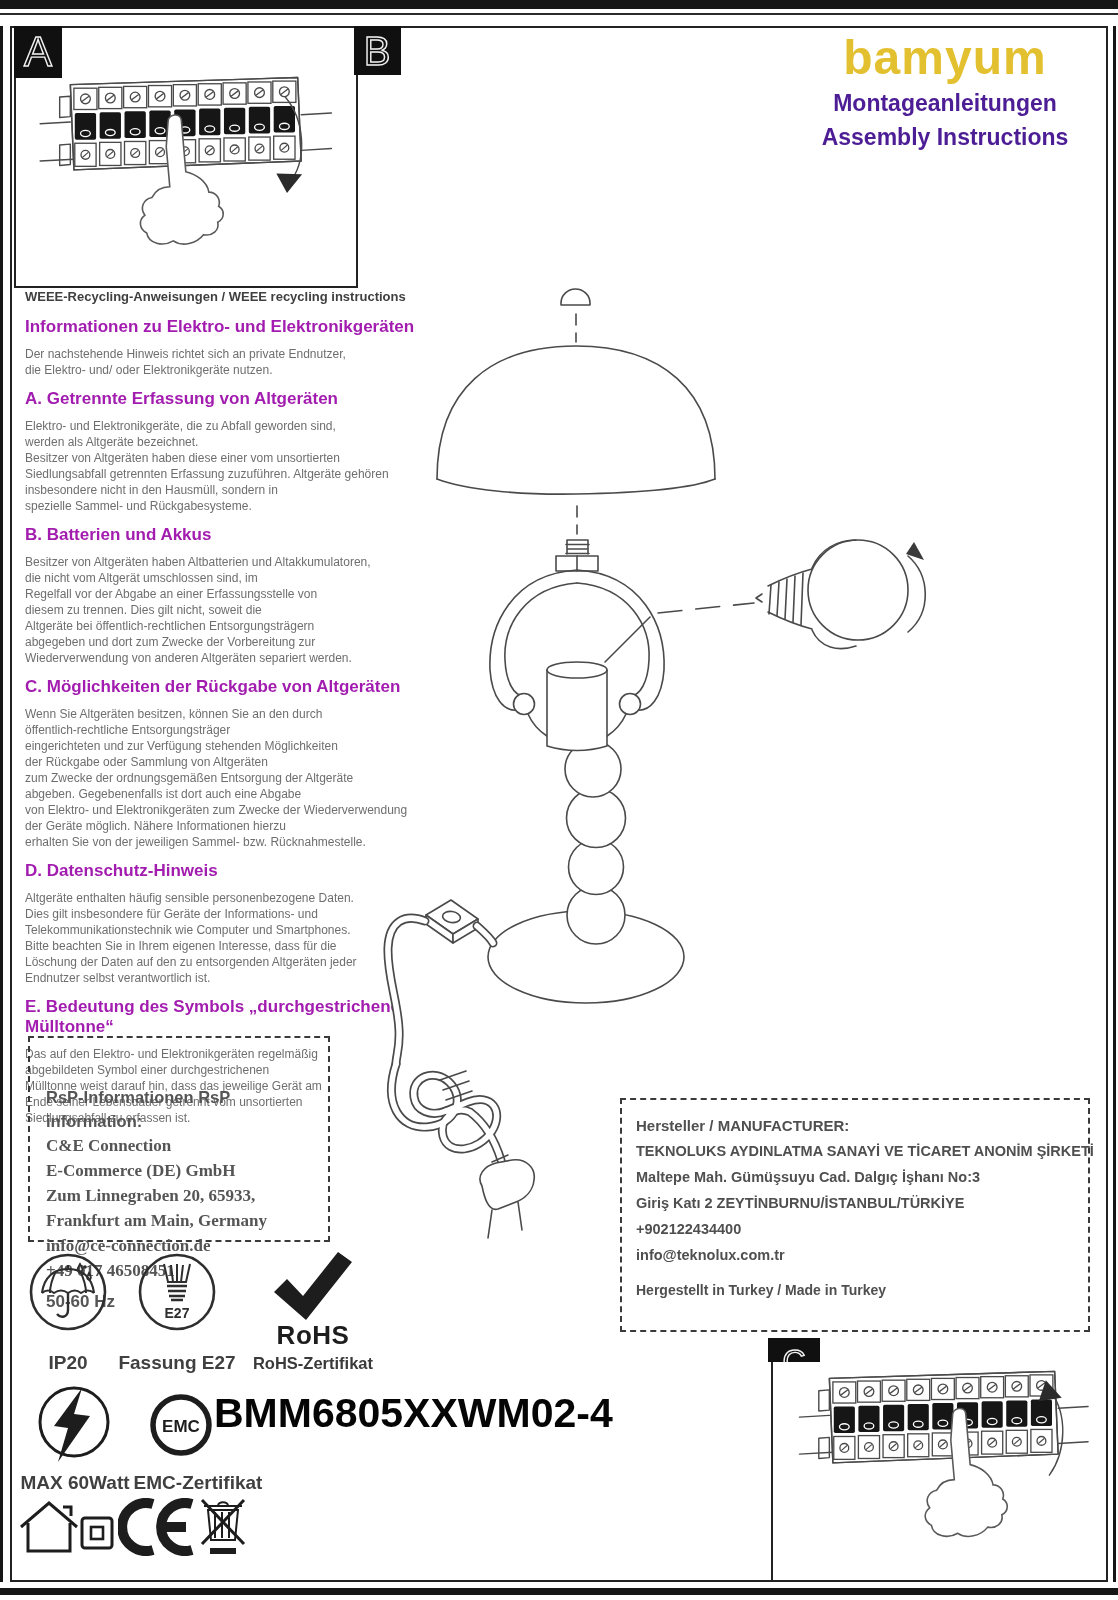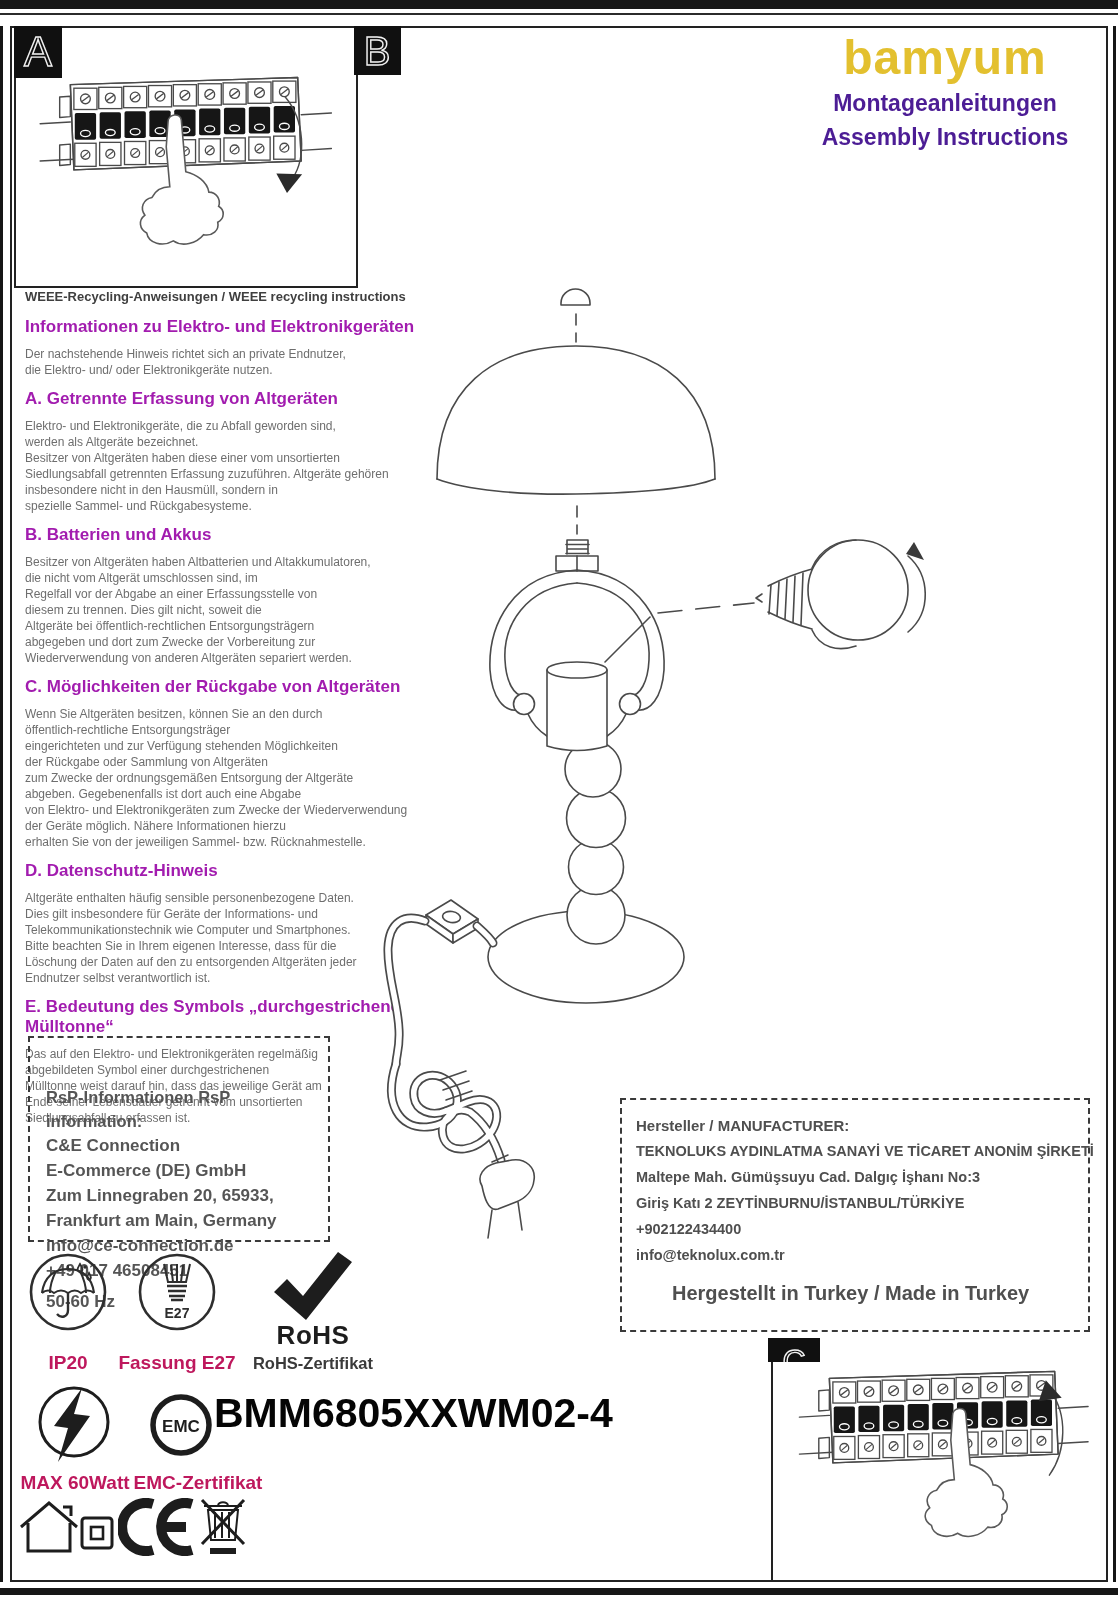--- a/index.html
+++ b/index.html
@@ -32,31 +32,31 @@
   .weee{left:25px;top:289px;width:432px;color:#6e6e6e;}
   .weee-title{font-size:13px;font-weight:700;color:#3f3f3f;margin:0 0 13px 0;}
   .weee h4{font-size:17px;font-weight:700;color:#a21caf;margin:11px 0 9px 0;}
   .weee p{font-size:12px;line-height:16px;margin:0;white-space:pre-line;}
   .weee-footer{font-size:12px;margin-top:11px;}
 
   
   .rsp-box{left:28px;top:1036px;width:302px;height:206px;border:2.5px dashed #3a3a3a;
            box-sizing:border-box;padding:12px 16px;color:#555;}
   .rsp-title{font-size:16.5px;font-weight:700;line-height:24px;margin-top:35px;}
-  .rsp-line{font-size:17px;font-weight:600;line-height:25px;}
+  .rsp-line{font-size:17px;font-weight:600;line-height:25px;font-family:Liberation Serif, serif;}
   .rsp-freq{font-size:17px;font-weight:600;margin-top:9px;}
 
   .mfr-box{left:620px;top:1098px;width:470px;height:234px;border:2.5px dashed #3a3a3a;
            box-sizing:border-box;padding:14px 12px 14px 14px;color:#4f4f4f;}
   .mfr-title{font-size:15px;font-weight:700;line-height:24px;}
   .mfr-line{font-size:14.5px;font-weight:600;line-height:26px;white-space:nowrap;}
-  .mfr-made{font-size:20px;font-weight:700;margin-top:14px;margin-left:36px;}
-
-  
-  .cert-label{font-size:19px;font-weight:700;color:#be185d;text-align:center;}
+  .mfr-made{font-size:14px;font-weight:700;margin-top:14px;}
+
+  
+  .cert-label{font-size:19px;font-weight:700;color:#404040;text-align:center;}
   .rohs-name{font-size:26px;font-weight:800;color:#1d1d1d;text-align:center;letter-spacing:0.5px;}
   .rohs-label{font-size:16.5px;font-weight:700;color:#3a3a3a;text-align:center;}
   .model-number{left:214px;top:1390px;font-size:41px;font-weight:800;color:#050505;letter-spacing:0px;}
 
   svg{display:block;}
   .sk{stroke:#4a4a4a;fill:none;stroke-width:1.6;stroke-linecap:round;stroke-linejoin:round;}
   .skw{stroke:#4a4a4a;fill:#ffffff;stroke-width:1.6;stroke-linejoin:round;}
   .cord-out{stroke:#4a4a4a;stroke-width:9;fill:none;stroke-linecap:round;}
   .cord-in{stroke:#ffffff;stroke-width:5.6;fill:none;stroke-linecap:round;}
 </style>

